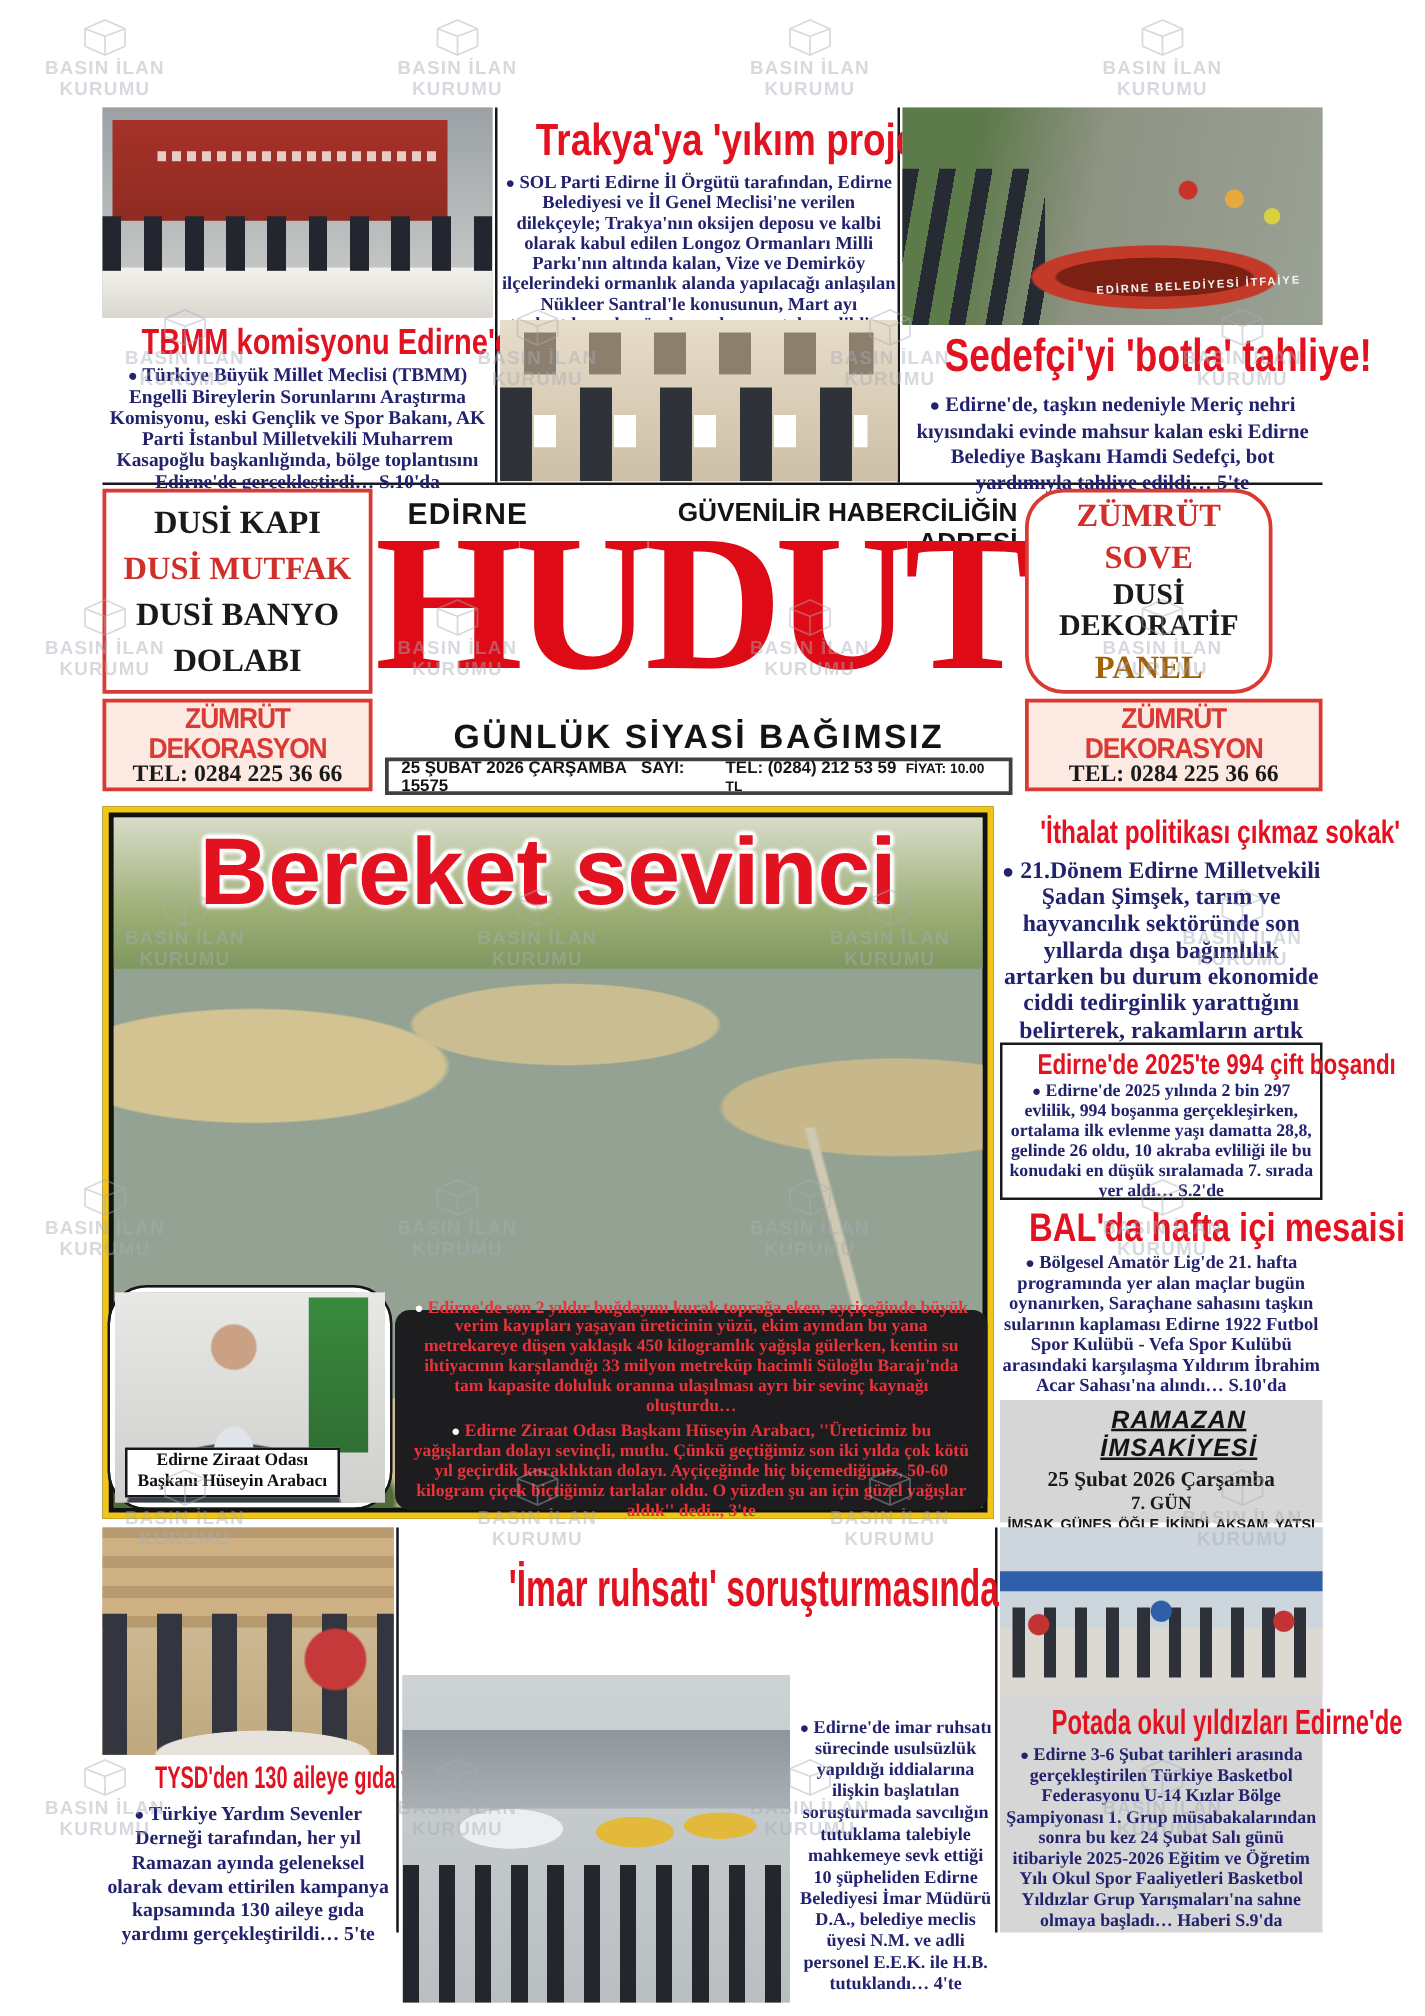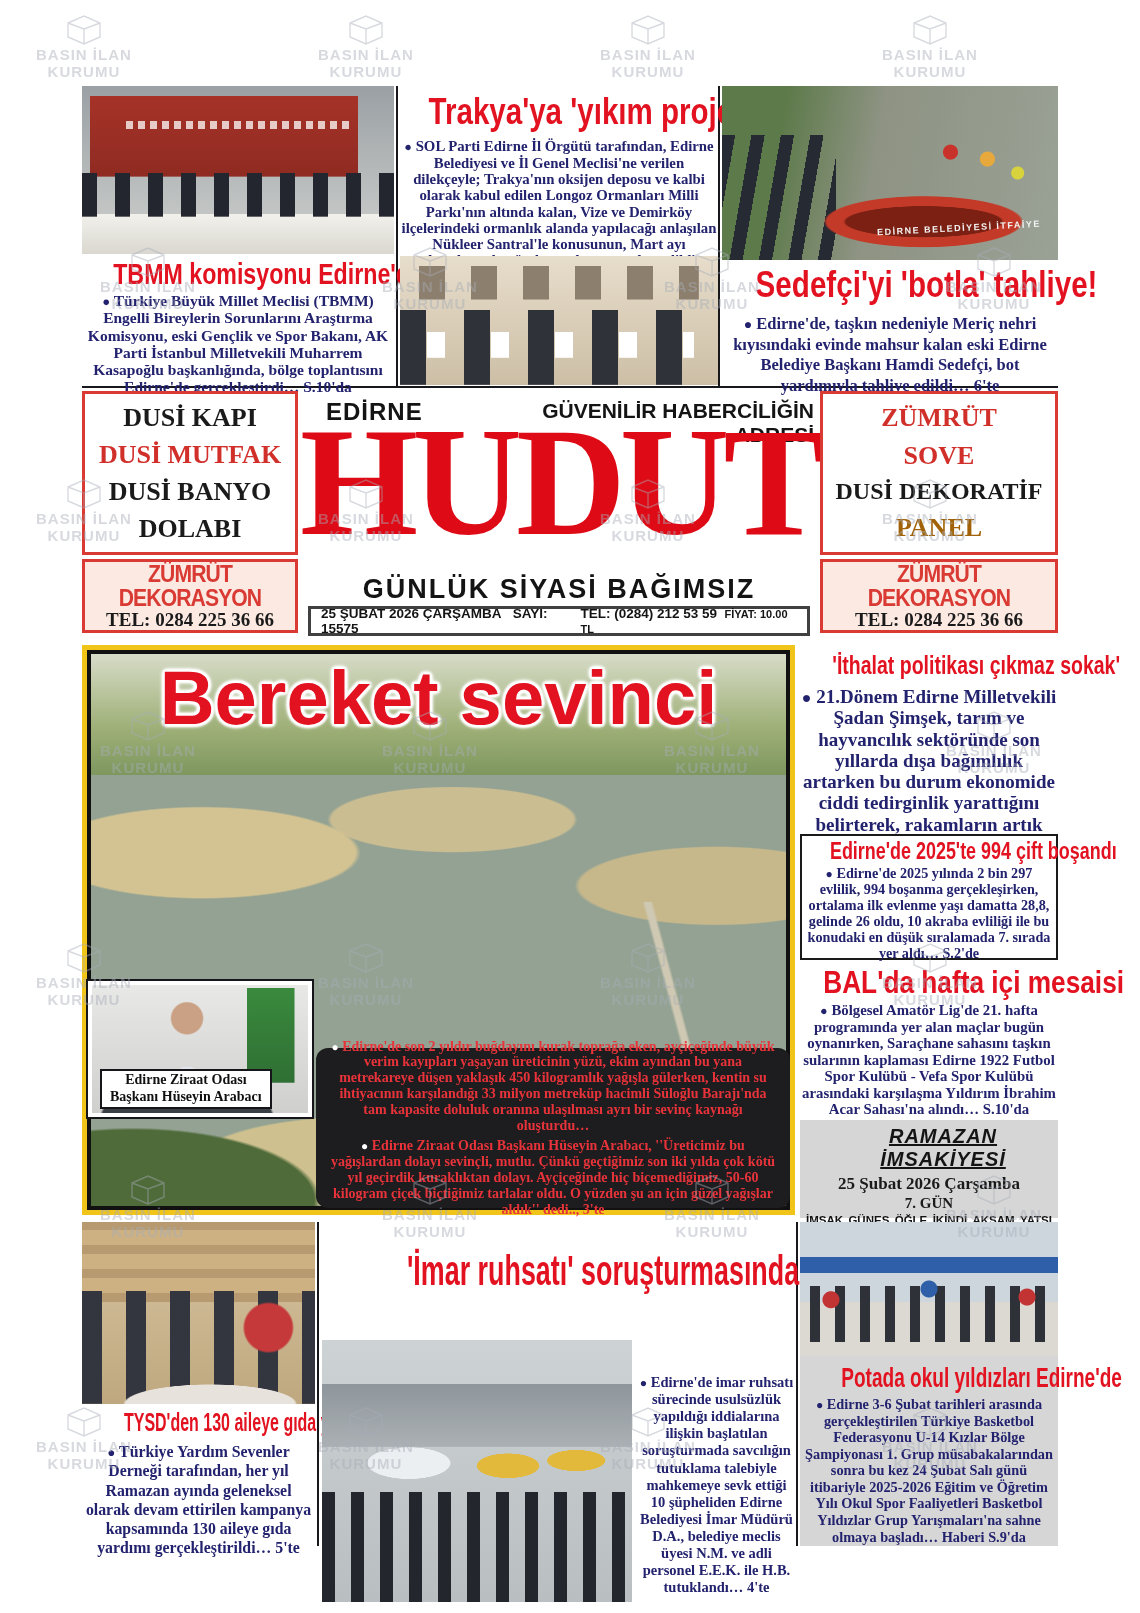--- a/index.html
+++ b/index.html
@@ -110,21 +110,21 @@
          radial-gradient(ellipse 48% 24% at 60% 78%, #c43a28 0 60%, rgba(0,0,0,0) 62%),
          repeating-linear-gradient(100deg,#262a33 0 13px, rgba(0,0,0,0) 13px 29px),
          linear-gradient(100deg,#5d7a4a 0 18%, #8e9383 45%, #9aa296);
        background-size:100% 100%,100% 100%,100% 100%,100% 100%,100% 100%,34% 72%,100% 100%;
        background-position:0 0,0 0,0 0,0 0,0 0,0 100%,0 0;">
     <span class="boat-label">EDİRNE BELEDİYESİ İTFAİYE</span>
   </div>
   <h2 class="hl" style="left:722px;top:266px;width:336px;font-size:37px;transform:scaleX(.8);">Sedefçi'yi 'botla' tahliye!</h2>
   <p class="body-txt" style="left:722px;top:314px;width:336px;font-size:16.5px;line-height:1.25;">
      <span class="bullet">●</span>
-     <span>Edirne'de, taşkın nedeniyle Meriç nehri kıyısındaki evinde mahsur kalan eski Edirne Belediye Başkanı Hamdi Sedefçi, bot yardımıyla tahliye edildi… 6'te</span></p>
+     <span>Edirne'de, taşkın nedeniyle Meriç nehri kıyısındaki evinde mahsur kalan eski Edirne Belediye Başkanı Hamdi Sedefçi, bot yardımıyla tahliye edildi… 5'te</span></p>
 
   <div class="adbox" style="left:82px;top:391px;width:216px;height:164px;font-size:26px;">
     <div style="color: rgb(26, 26, 26);">DUSİ KAPI</div>
     <div style="color: rgb(209, 47, 42);">DUSİ MUTFAK</div>
     <div style="color: rgb(26, 26, 26);">DUSİ BANYO</div>
     <div style="color: rgb(26, 26, 26);">DOLABI</div>
   </div>
   <div class="adbox adbottom" style="left:82px;top:559px;width:216px;height:74px;">
     <div class="ad-brand" style="transform:scaleX(.92);">ZÜMRÜT DEKORASYON</div>
     <div class="ad-tel">TEL: 0284 225 36 66</div>
@@ -138,21 +138,21 @@
     <span>
       <span>25 ŞUBAT 2026 ÇARŞAMBA</span>&nbsp;&nbsp;
       <span>SAYI: 15575</span>
     </span>
     <span>
       <span>TEL: (0284) 212 53 59</span>&nbsp;
       <span style="font-size:11px;">FİYAT: 10.00 TL</span>
     </span>
   </div>
 
-  <div class="adbox" style="left:820px;top:391px;width:238px;height:164px;font-size:26px;">
+  <div class="adbox" style="left:820px;top:391px;width:198px;height:164px;font-size:26px;border-radius:31px;">
     <div style="color: rgb(209, 47, 42);">ZÜMRÜT</div>
     <div style="color: rgb(209, 47, 42);">SOVE</div>
     <div style="font-size: 24px; color: rgb(26, 26, 26);">DUSİ DEKORATİF</div>
     <div style="color: #a16207;">PANEL</div>
   </div>
   <div class="adbox adbottom" style="left:820px;top:559px;width:238px;height:74px;">
     <div class="ad-brand" style="transform:scaleX(.92);">ZÜMRÜT DEKORASYON</div>
     <div class="ad-tel">TEL: 0284 225 36 66</div>
   </div>
 
@@ -174,21 +174,21 @@
 
   <div class="caption-band" style="left:316px;top:1048px;width:474px;height:160px;">
     <p>
       <span class="bullet">●</span>
       <span>Edirne'de son 2 yıldır buğdayını kurak toprağa eken, ayçiçeğinde büyük verim kayıpları yaşayan üreticinin yüzü, ekim ayından bu yana metrekareye düşen yaklaşık 450 kilogramlık yağışla gülerken, kentin su ihtiyacının karşılandığı 33 milyon metreküp hacimli Süloğlu Barajı'nda tam kapasite doluluk oranına ulaşılması ayrı bir sevinç kaynağı oluşturdu…</span></p>
     <p>
       <span class="bullet">●</span>
       <span>Edirne Ziraat Odası Başkanı Hüseyin Arabacı, ''Üreticimiz bu yağışlardan dolayı sevinçli, mutlu. Çünkü geçtiğimiz son iki yılda çok kötü yıl geçirdik kuraklıktan dolayı. Ayçiçeğinde hiç biçemediğimiz, 50-60 kilogram çiçek biçtiğimiz tarlalar oldu. O yüzden şu an için güzel yağışlar aldık'' dedi.., 3'te</span></p>
   </div>
 
-  <div class="portrait" style="left:88px;top:981px;width:224px;height:136px;">
+  <div class="portrait" style="left:88px;top:1030px;width:224px;height:176px;border-radius:29px;">
     <div class="photo" style="left:0;top:0;width:100%;height:100%;
          background-image:
            radial-gradient(circle at 44% 26%, #caa184 0 10%, rgba(0,0,0,0) 11%),
            radial-gradient(ellipse 13% 24% at 44% 78%, #dfe5ea 0 58%, rgba(0,0,0,0) 60%),
            radial-gradient(ellipse 58% 48% at 44% 105%, #3a3f46 0 68%, rgba(0,0,0,0) 70%),
            linear-gradient(#3a8a3e,#2f6f33),
            linear-gradient(#e8e8e6,#cfcfcd);
          background-size:100% 100%,100% 100%,100% 100%,22% 74%,100% 100%;
          background-position:0 0,0 0,0 0,92% 10%,0 0;"></div>
     <div class="portrait-caption">

